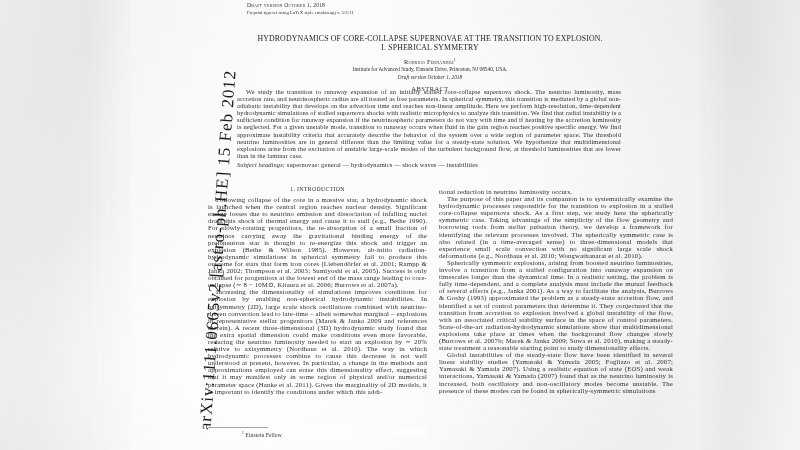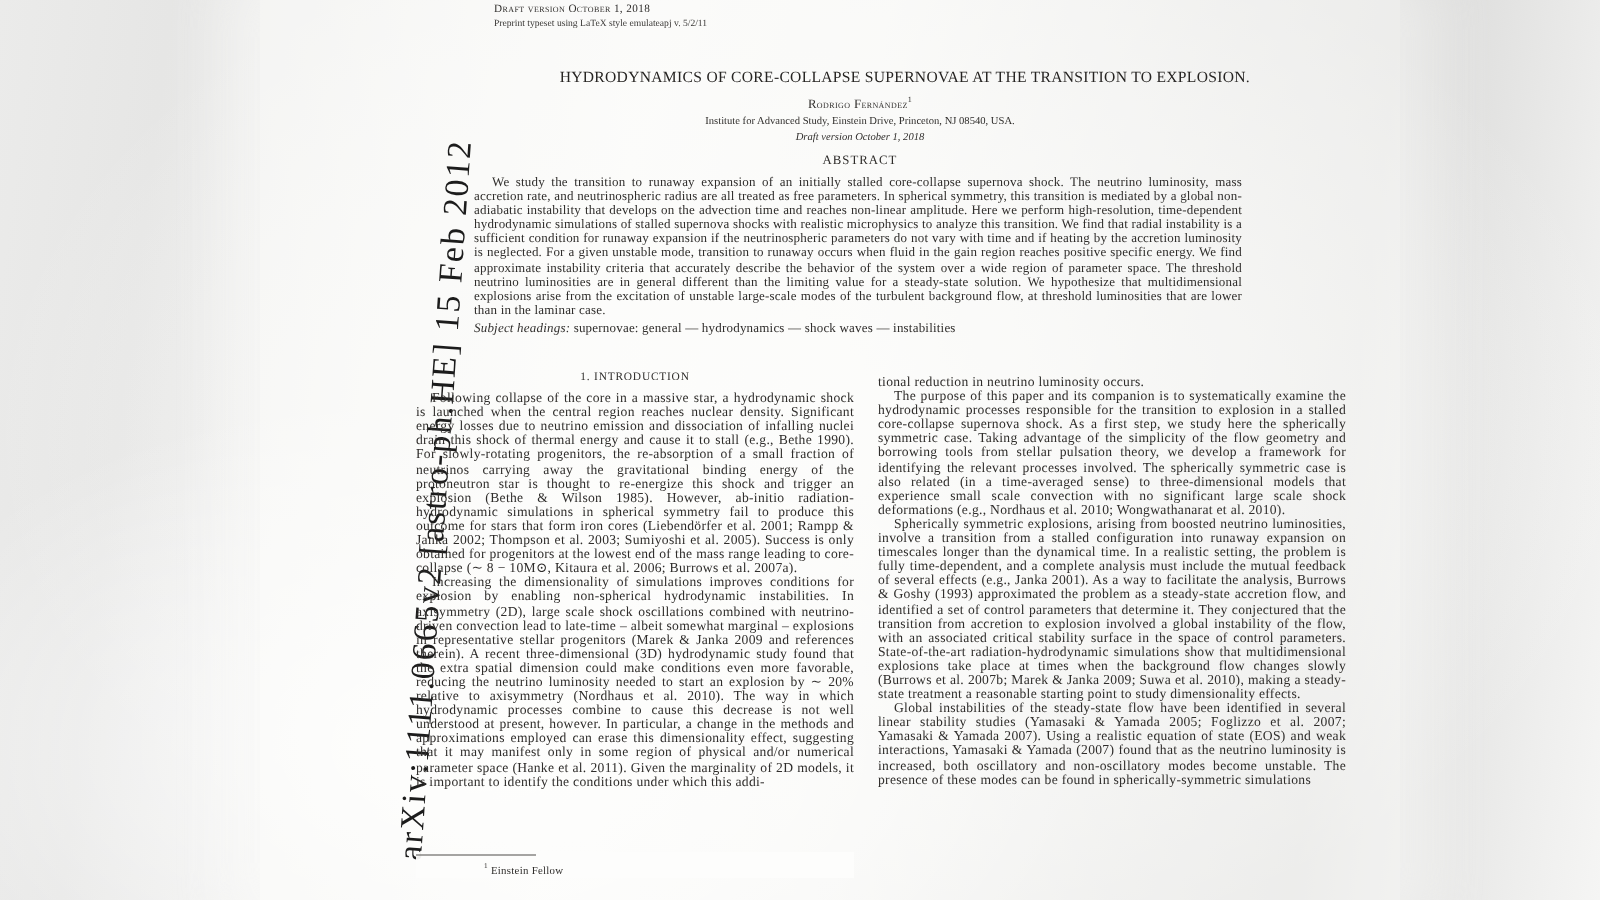--- a/index.html
+++ b/index.html
@@ -32,21 +32,21 @@
     transform-origin: center;
     white-space: nowrap;
     font-size: 17px; letter-spacing: 1px;
     color: #1c1c1c;
   }
 
   .draft-line { left: 117px; top: 2px; font-size: 5.6px; font-variant: small-caps; letter-spacing: 0.2px; }
   .preprint-line { left: 117px; top: 9.5px; font-size: 4.8px; color: #3a3836; }
 
   .title-block { left: 105px; top: 34px; width: 390px; text-align: center; }
-  .title-line { font-size: 7.8px; line-height: 9.4px; letter-spacing: 0.15px; color: #262422; text-align: right; }
+  .title-line { font-size: 7.8px; line-height: 9.4px; letter-spacing: 0.15px; color: #262422; }
   .author-line { margin-top: 4px; font-size: 6.4px; font-variant: small-caps; letter-spacing: 0.2px; }
   .author-line sup { font-size: 4px; }
   .affiliation-line { margin-top: 1.5px; font-size: 5.3px; }
   .version-line { margin-top: 1.5px; font-size: 5.3px; font-style: italic; }
   .abstract-heading { margin-top: 5.5px; font-size: 6.4px; letter-spacing: 0.5px; }
 
   .abstract-block { left: 107px; top: 88px; width: 384px; font-size: 6.5px; line-height: 7.1px; text-align: justify; letter-spacing: 0.1px; }
   .abstract-block p { margin: 0; text-indent: 9px; }
   .subject-line { margin-top: 2.5px; text-align: left; }
   .subject-line .lbl { font-style: italic; }
@@ -73,20 +73,21 @@
 
 <div class="page">
 
   <div class="arxiv-stamp">arXiv:1111.0665v2  [astro-ph.HE]  15 Feb 2012</div>
 
   <div class="abs draft-line">Draft version October 1, 2018</div>
   <div class="abs preprint-line">Preprint typeset using LaTeX style emulateapj v. 5/2/11</div>
 
   <div class="abs title-block">
     <div class="title-line">HYDRODYNAMICS OF CORE-COLLAPSE SUPERNOVAE AT THE TRANSITION TO EXPLOSION.</div>
+    <div class="title-line">I. SPHERICAL SYMMETRY</div>
     <div class="author-line"><span>Rodrigo Fernández</span><sup>1</sup></div>
     <div class="affiliation-line">Institute for Advanced Study, Einstein Drive, Princeton, NJ 08540, USA.</div>
     <div class="version-line">Draft version October 1, 2018</div>
     <div class="abstract-heading">ABSTRACT</div>
   </div>
 
   <div class="abs abstract-block">
     <p>We study the transition to runaway expansion of an initially stalled core-collapse supernova shock. The neutrino luminosity, mass accretion rate, and neutrinospheric radius are all treated as free parameters. In spherical symmetry, this transition is mediated by a global non-adiabatic instability that develops on the advection time and reaches non-linear amplitude. Here we perform high-resolution, time-dependent hydrodynamic simulations of stalled supernova shocks with realistic microphysics to analyze this transition. We find that radial instability is a sufficient condition for runaway expansion if the neutrinospheric parameters do not vary with time and if heating by the accretion luminosity is neglected. For a given unstable mode, transition to runaway occurs when fluid in the gain region reaches positive specific energy. We find approximate instability criteria that accurately describe the behavior of the system over a wide region of parameter space. The threshold neutrino luminosities are in general different than the limiting value for a steady-state solution. We hypothesize that multidimensional explosions arise from the excitation of unstable large-scale modes of the turbulent background flow, at threshold luminosities that are lower than in the laminar case.</p>
     <div class="subject-line">
       <span class="lbl">Subject headings:</span>

